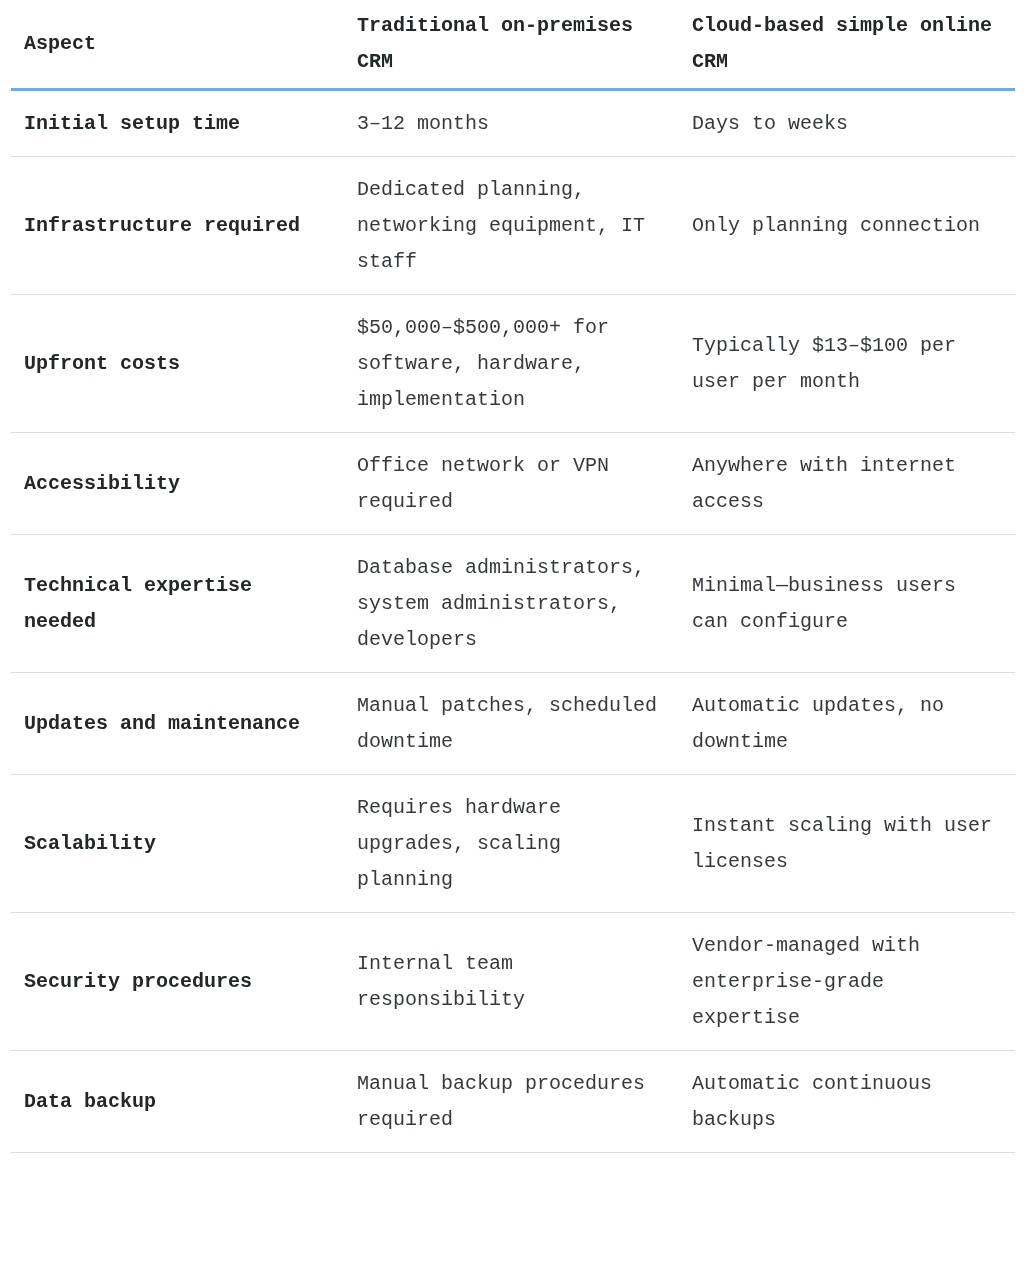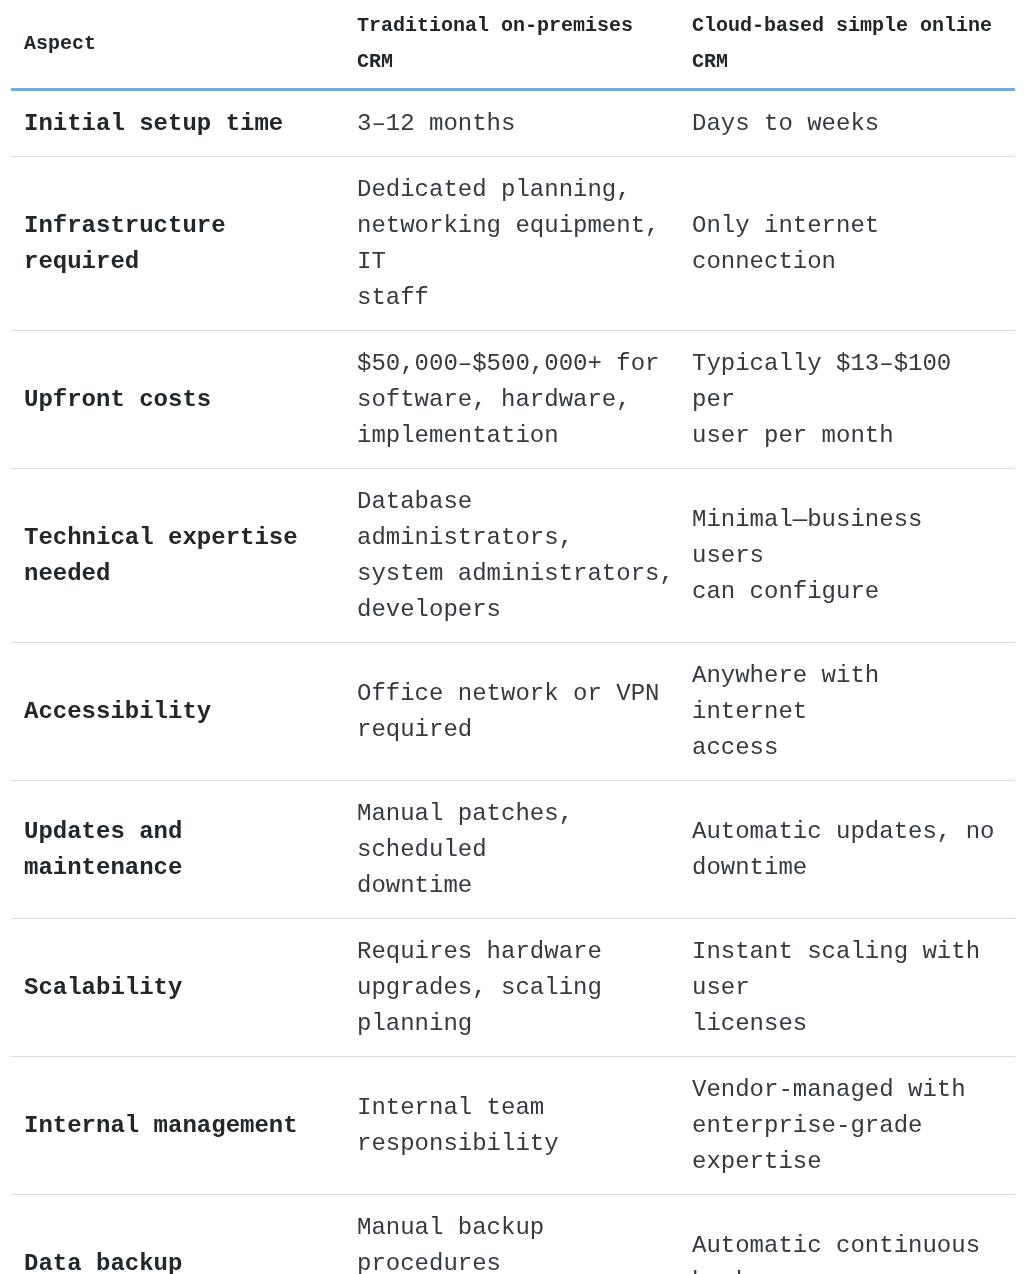--- a/index.html
+++ b/index.html
@@ -33,21 +33,21 @@
     color: var(--heading-color);
     text-align: left;
     vertical-align: middle;
     line-height: 36px;
     padding: 8px 10px 8px 0;
     border-bottom: 3px solid var(--accent);
     white-space: pre-line;
   }
   thead th.first { padding-left: 13px; }
   tbody td {
-    font-size: 24px;
+    font-size: 20px;
     color: var(--body-color);
     text-align: left;
     vertical-align: middle;
     line-height: 36px;
     padding: 15px 10px 14px 0;
     border-bottom: 1px solid var(--divider);
     white-space: pre-line;
   }
   tbody td.aspect {
     font-weight: bold;
@@ -78,63 +78,63 @@
       <tr>
         <td class="aspect">Initial setup time</td>
         <td>3–12 months</td>
         <td>Days to weeks</td>
       </tr>
       <tr>
         <td class="aspect">Infrastructure required</td>
         <td>Dedicated planning,
 networking equipment, IT
 staff</td>
-        <td>Only internet connection</td>
+        <td>Only planning connection</td>
       </tr>
       <tr>
         <td class="aspect">Upfront costs</td>
         <td>$50,000–$500,000+ for
 software, hardware,
 implementation</td>
         <td>Typically $13–$100 per
 user per month</td>
       </tr>
       <tr>
+        <td class="aspect">Accessibility</td>
+        <td>Office network or VPN
+required</td>
+        <td>Anywhere with internet
+access</td>
+      </tr>
+      <tr>
         <td class="aspect">Technical expertise
 needed</td>
         <td>Database administrators,
 system administrators,
 developers</td>
         <td>Minimal—business users
 can configure</td>
-      </tr>
-      <tr>
-        <td class="aspect">Accessibility</td>
-        <td>Office network or VPN
-required</td>
-        <td>Anywhere with internet
-access</td>
       </tr>
       <tr>
         <td class="aspect">Updates and maintenance</td>
         <td>Manual patches, scheduled
 downtime</td>
         <td>Automatic updates, no
 downtime</td>
       </tr>
       <tr>
         <td class="aspect">Scalability</td>
         <td>Requires hardware
 upgrades, scaling
 planning</td>
         <td>Instant scaling with user
 licenses</td>
       </tr>
       <tr>
-        <td class="aspect">Internal management</td>
+        <td class="aspect">Security procedures</td>
         <td>Internal team
 responsibility</td>
         <td>Vendor-managed with
 enterprise-grade
 expertise</td>
       </tr>
       <tr>
         <td class="aspect">Data backup</td>
         <td>Manual backup procedures
 required</td>

